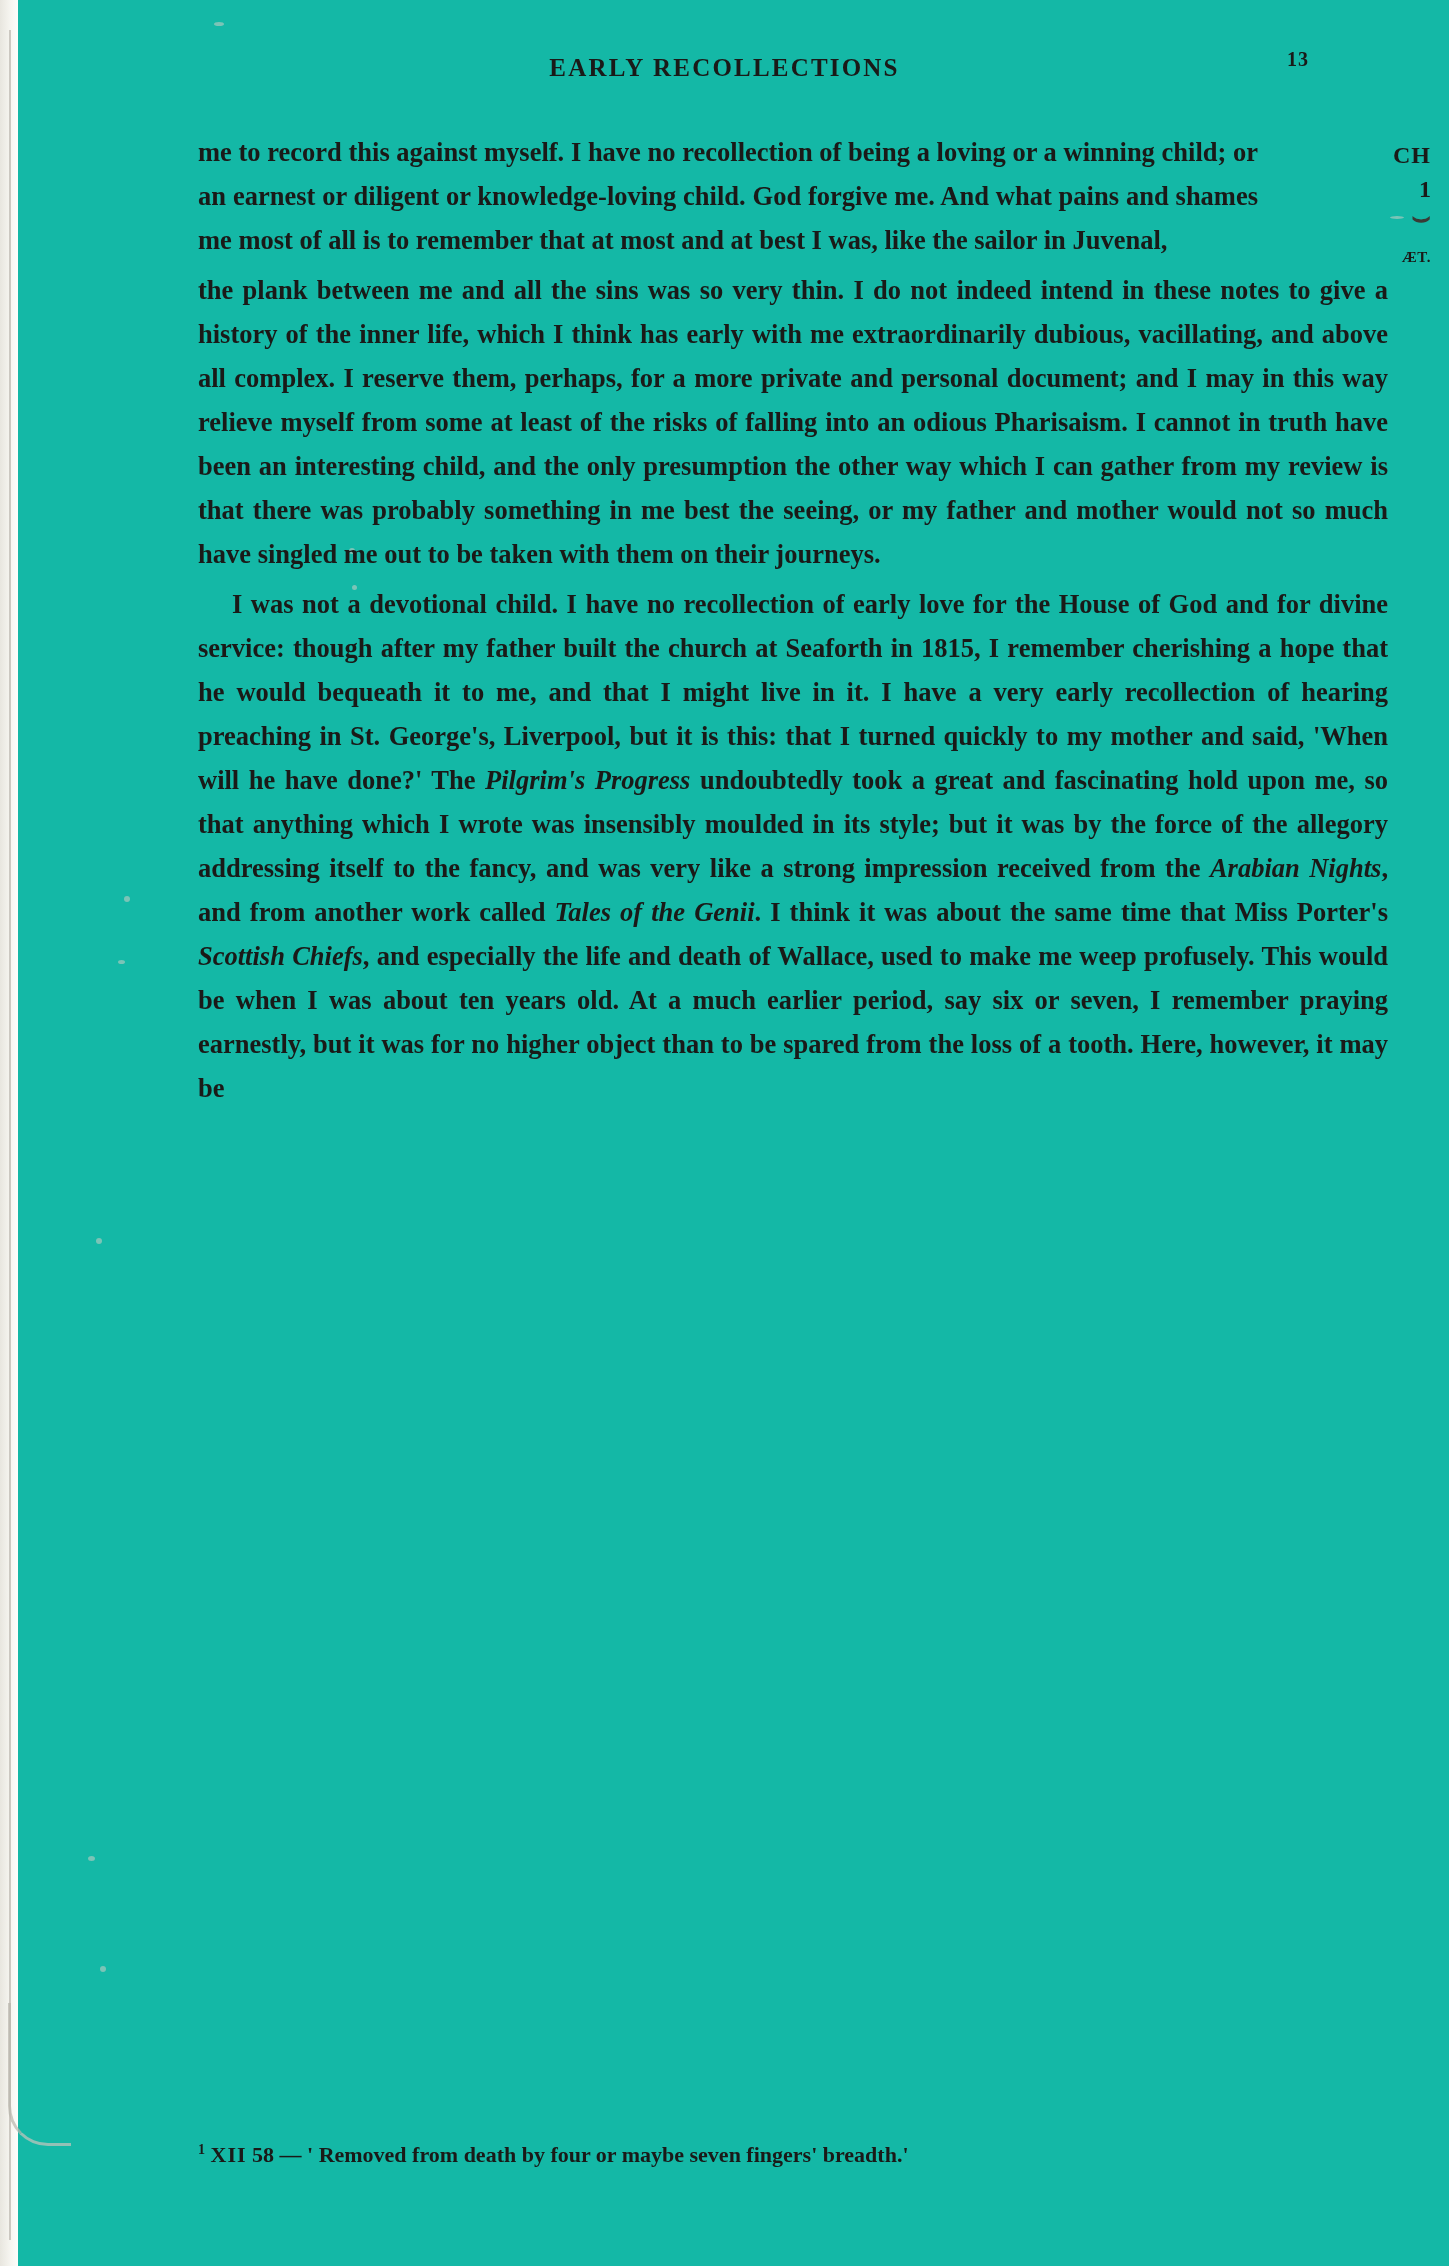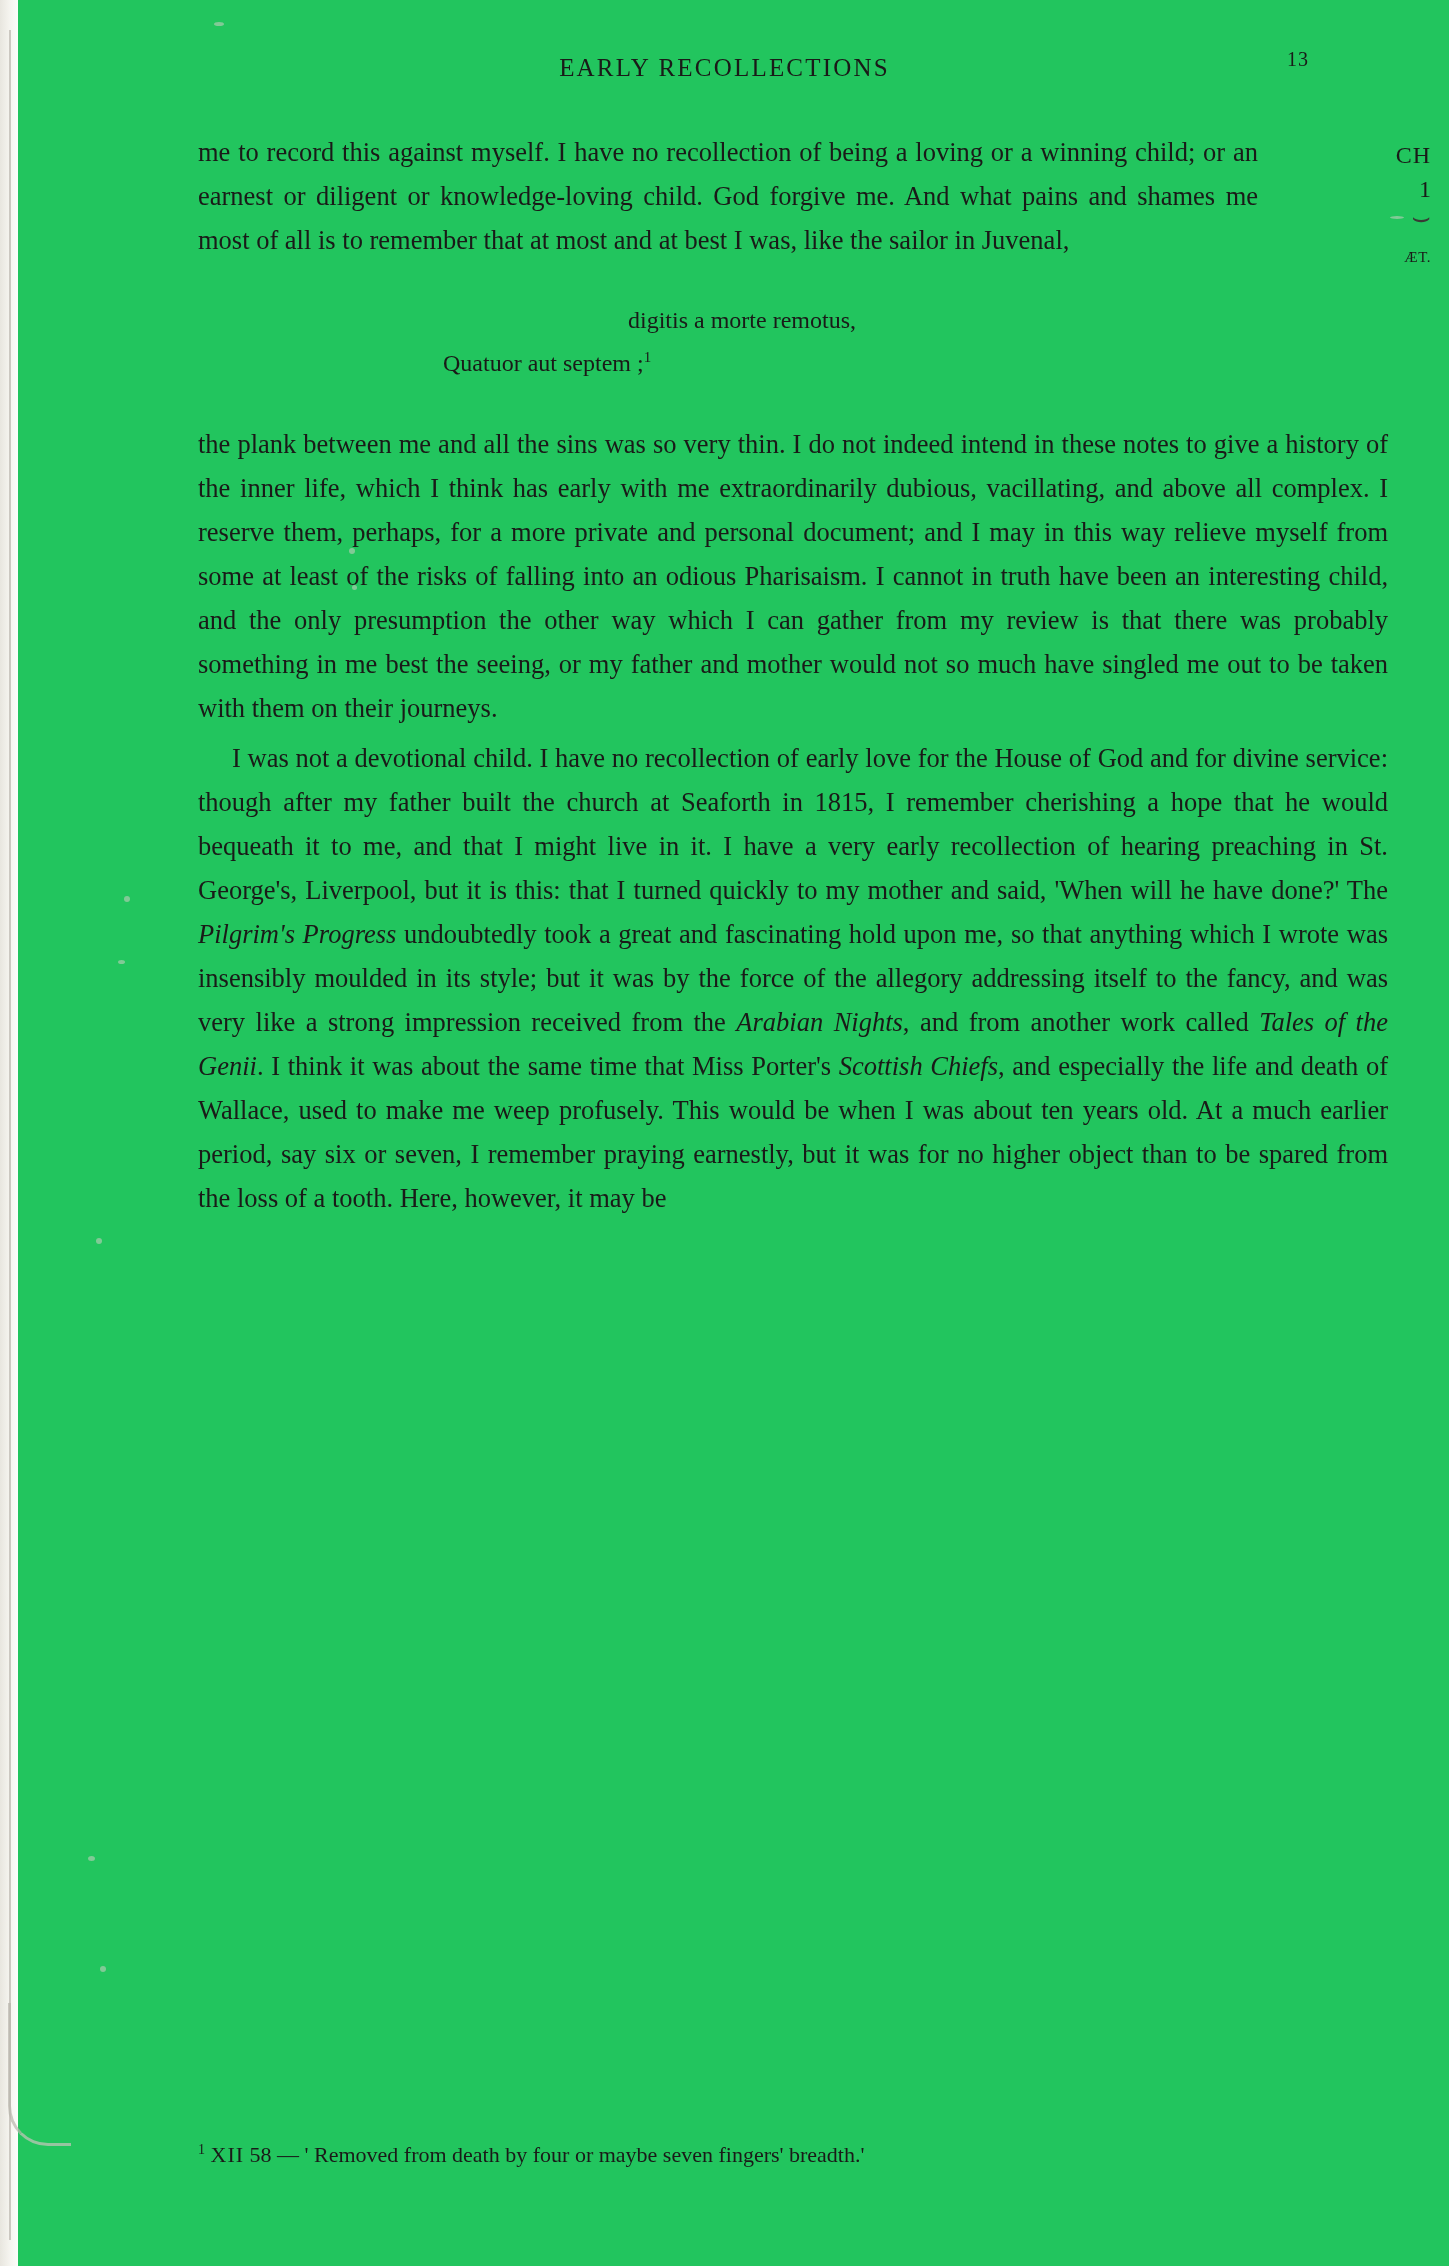--- a/index.html
+++ b/index.html
@@ -12,21 +12,22 @@
     height: 2266px;
     position: relative;
     font-family: "Liberation Serif", serif;
     color: #1a1a18;
     overflow: hidden;
   }
 
   .page {
     position: absolute;
     inset: 0;
-    background: #22c55e;
+    background: #14b8a6;
+    font-weight: bold;
   }
 
   
   .scan-edge-left {
     position: absolute;
     left: 0;
     top: 0;
     width: 18px;
     height: 100%;
     background: linear-gradient(to right, #e8e6df 0%, #f7f6f1 60%, #fdfdfb 100%);
@@ -218,24 +219,20 @@
   <div class="content">
 
     <p class="para-first">
       <span>me to record this against myself.  I have no recollection of</span>
       <span>being a loving or a winning child; or an earnest or diligent or</span>
       <span>knowledge-loving child.   God forgive me.   And what pains and</span>
       <span>shames me most of all is to remember that at most and at best I</span>
       <span class="lastline">was, like the sailor in Juvenal,</span>
     </p>
 
-    <div class="verse">
-      <div class="l1">digitis a morte remotus,</div>
-      <div class="l2"><span>Quatuor aut septem ;</span><sup>1</sup></div>
-    </div>
 
     <p class="para-body">
       <span>the plank between me and all the sins was so very thin.   I do</span>
       <span>not indeed intend in these notes to give a history of the inner</span>
       <span>life, which I think has early with me extraordinarily dubious,</span>
       <span>vacillating, and above all complex.   I reserve them, perhaps, for</span>
       <span>a more private and personal document; and I may in this way</span>
       <span>relieve myself from some at least of the risks of falling into an</span>
       <span>odious Pharisaism.   I cannot in truth have been an interesting</span>
       <span>child, and the only presumption the other way which I can gather</span>

